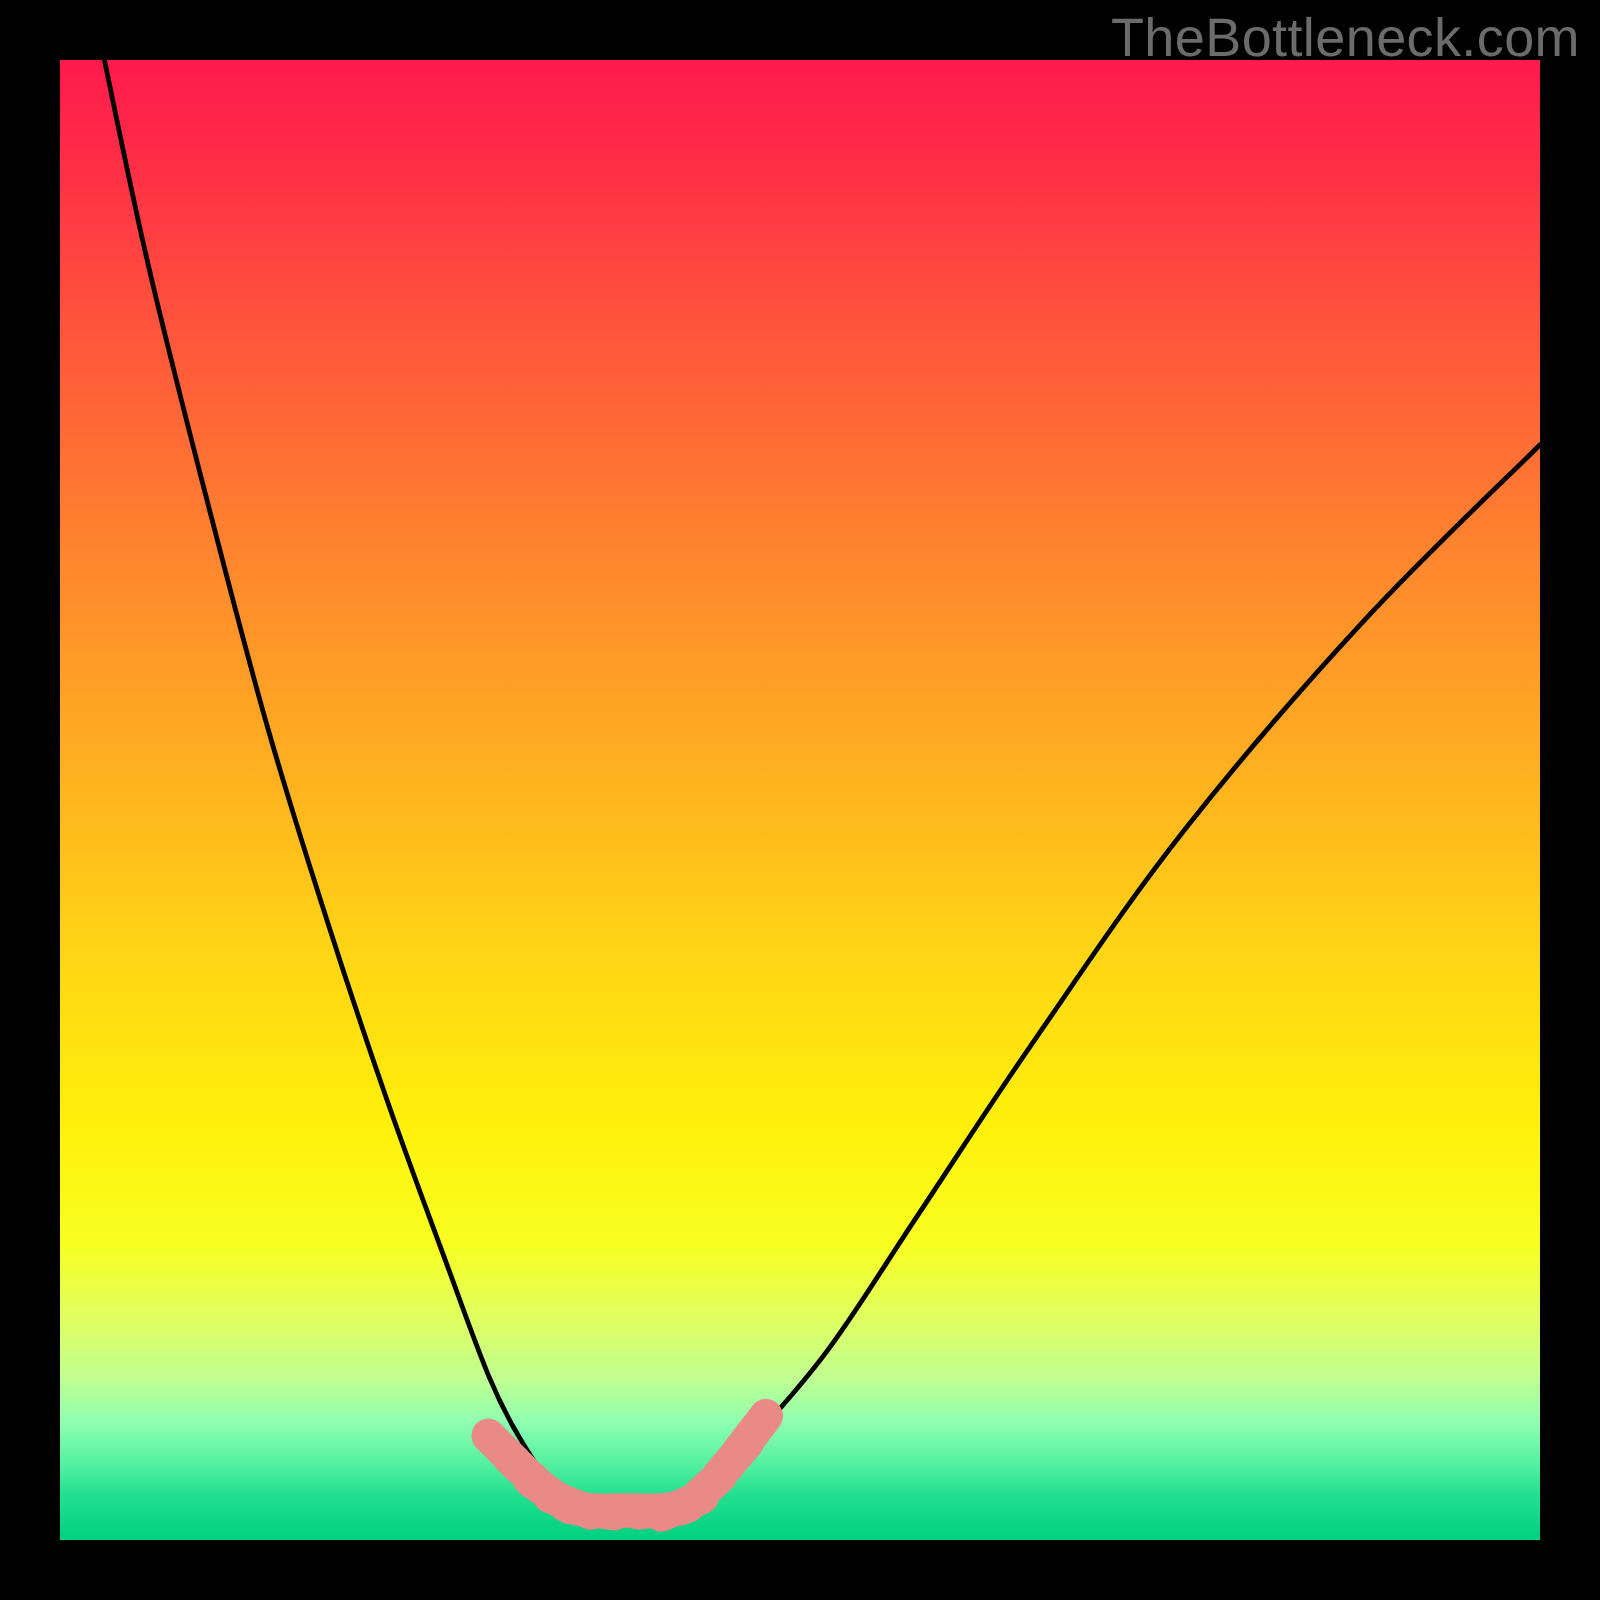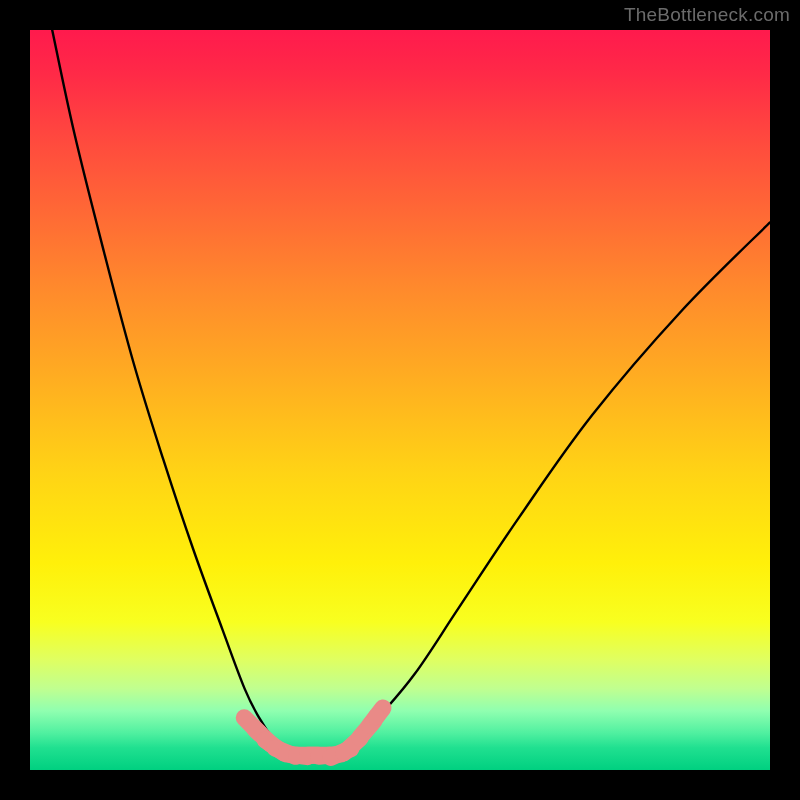--- a/index.html
+++ b/index.html
@@ -44,21 +44,21 @@
       #90ffb0 92%,
       #50f0a0 95%,
       #20e090 97%,
       #00d080 100%);
   }
   .watermark {
     position: absolute;
     top: 4px;
     right: 10px;
     color: #6b6b6b;
-    font-size: 19px;
+    font-size: 27px;
     font-weight: 500;
     letter-spacing: 0.2px;
     user-select: none;
   }
   svg.curves {
     position: absolute;
     top: 0; left: 0;
     width: 740px;
     height: 740px;
     overflow: visible;

